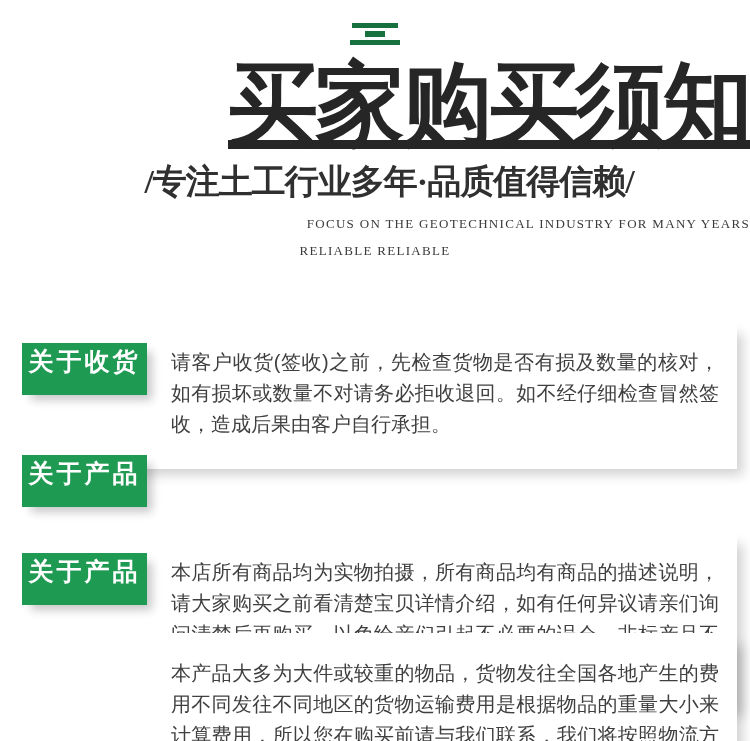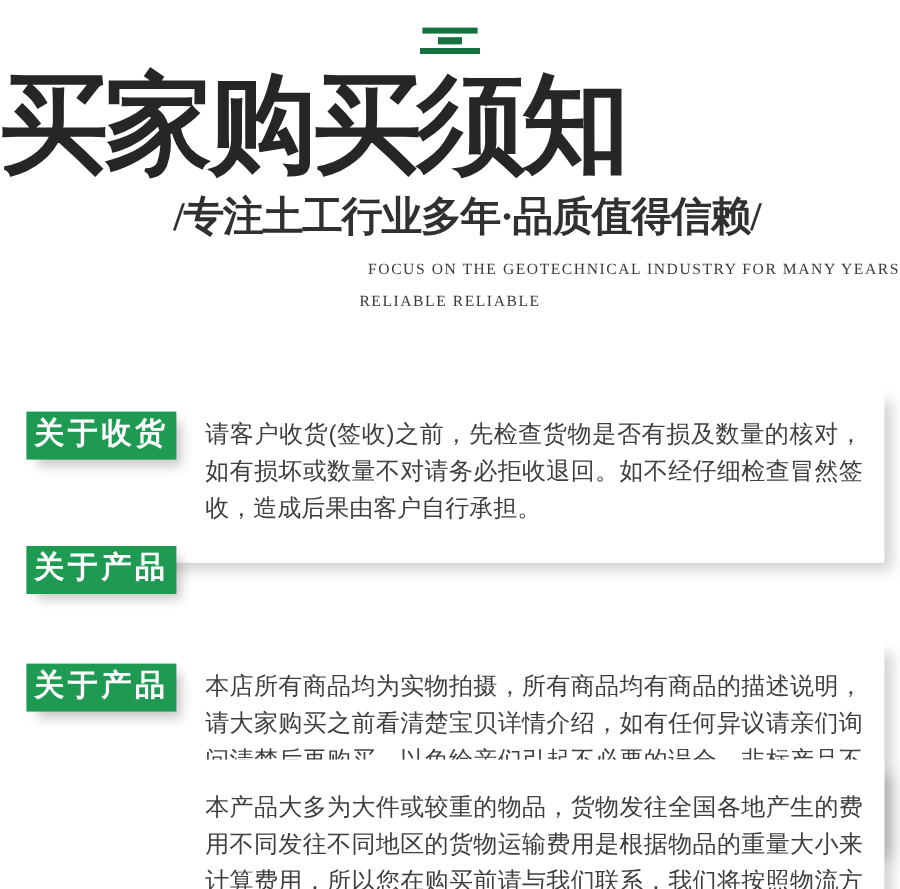--- a/index.html
+++ b/index.html
@@ -18,27 +18,28 @@
     width: 52px;
     display: flex; flex-direction: column; align-items: center;
   }
   .bar { display: block; background: var(--icon_green, #17713e); }
   .bar-top { width: 46px; height: 5px; }
   .bar-mid { width: 20px; height: 6px; margin: 3px 0; }
   .bar-bot { width: 50px; height: 5px; }
 
   .title {
     margin: 10px 0 0;
-    text-align: left;
+    text-align: right;
     font-family: "Liberation Serif", "DejaVu Serif", serif;
     font-weight: 900;
     font-size: 90px;
     line-height: 100px;
     letter-spacing: -3px;
     color: var(--title_black, #262626);
+    text-decoration: underline;
   }
   .subtitle {
     margin-top: 6px;
     text-align: center;
     font-family: "Liberation Serif", "DejaVu Serif", serif;
     font-weight: 700;
     font-size: 34px;
     line-height: 42px;
     letter-spacing: -1px;
     color: #303030;
@@ -72,21 +73,21 @@
   }
   .s1 { top: 322px; }
   .s2 { top: 428px; }
   .s3 { top: 532px; }
   .s4 { top: 633px; }
 
   .label {
     position: absolute;
     left: 22px;
     width: 125px;
-    height: 40px;
+    height: 52px;
     line-height: 36px;
     text-align: center;
     background: var(--green, #1f9a52);
     color: #ffffff;
     font-weight: bold;
     font-size: 25px;
     letter-spacing: 3px;
     box-shadow: 7px 7px 9px -2px rgba(0,0,0,0.22);
   }
   .l1 { top: 343px; }

